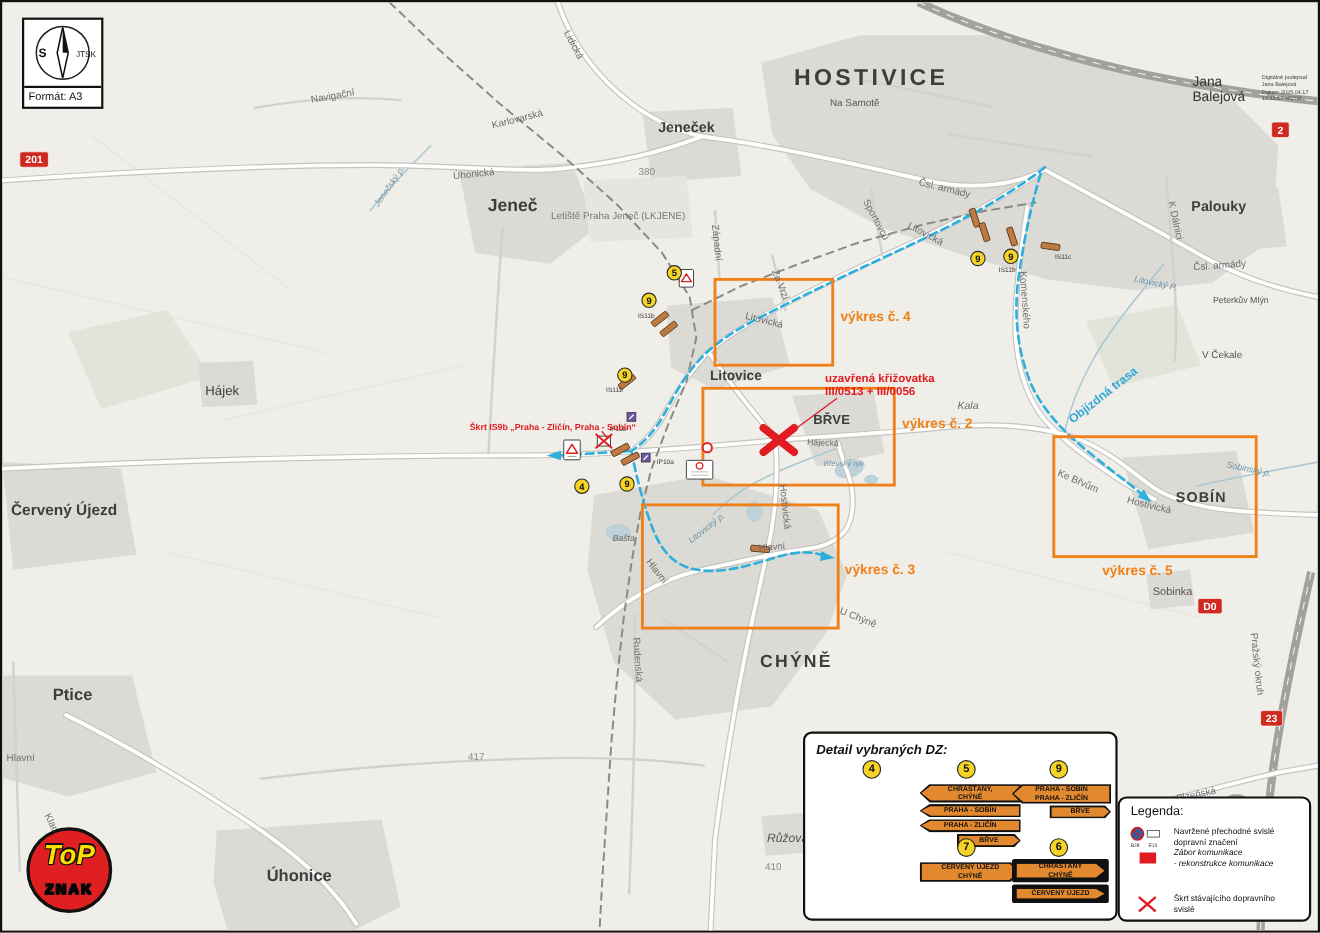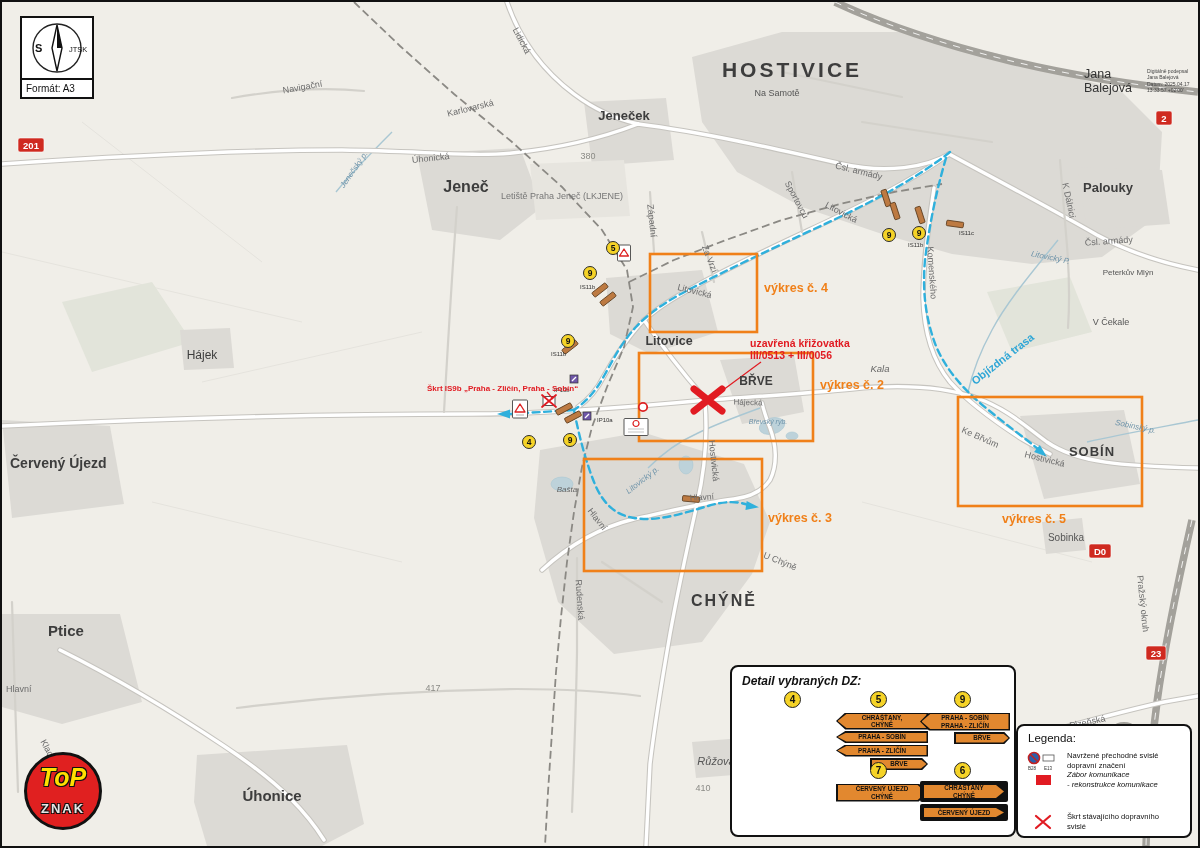--- a/index.html
+++ b/index.html
@@ -71,21 +71,21 @@
   
   .legend-box{left:1014px;top:722px;width:176px;height:114px;border-width:2px;}
   .legend-heading{position:absolute;left:10px;top:6px;font-size:11.5px;font-weight:normal;color:#111;text-align:center;}
   .legend-row{position:absolute;left:8px;display:flex;align-items:center;gap:7px;}
   .legend-text{font-size:7.6px;color:#111;line-height:1.3;width:124px;}
   .legend-redrect{width:15px;height:10px;background:#e11b22;}
 
   
   .logo{position:absolute;left:22px;top:750px;width:78px;height:78px;border-radius:50%;background:#e02020;border:3px solid #111;box-sizing:border-box;display:flex;flex-direction:column;align-items:center;justify-content:center;}
   .logo-top{font-size:25px;font-weight:bold;font-style:italic;color:#ffdf00;line-height:.9;text-shadow:-1px -1px 0 #111,1px -1px 0 #111,-1px 1px 0 #111,1px 1px 0 #111;}
-  .logo-bottom{font-size:13px;font-weight:bold;color:#e5e5e5;letter-spacing:2px;text-shadow:-1px -1px 0 #111,1px -1px 0 #111,-1px 1px 0 #111,1px 1px 0 #111;margin-top:12px;}
+  .logo-bottom{font-size:13px;font-weight:bold;color:#000000;letter-spacing:2px;text-shadow:-1px -1px 0 #111,1px -1px 0 #111,-1px 1px 0 #111,1px 1px 0 #111;margin-top:12px;}
 </style>
 </head>
 <body>
 
 <div class="stage">
 
   <svg class="map-svg" width="1196" height="844" viewBox="0 0 1196 844">
 
     <g>
       <polyline class="fieldln" points="0,250 300,320"></polyline>

